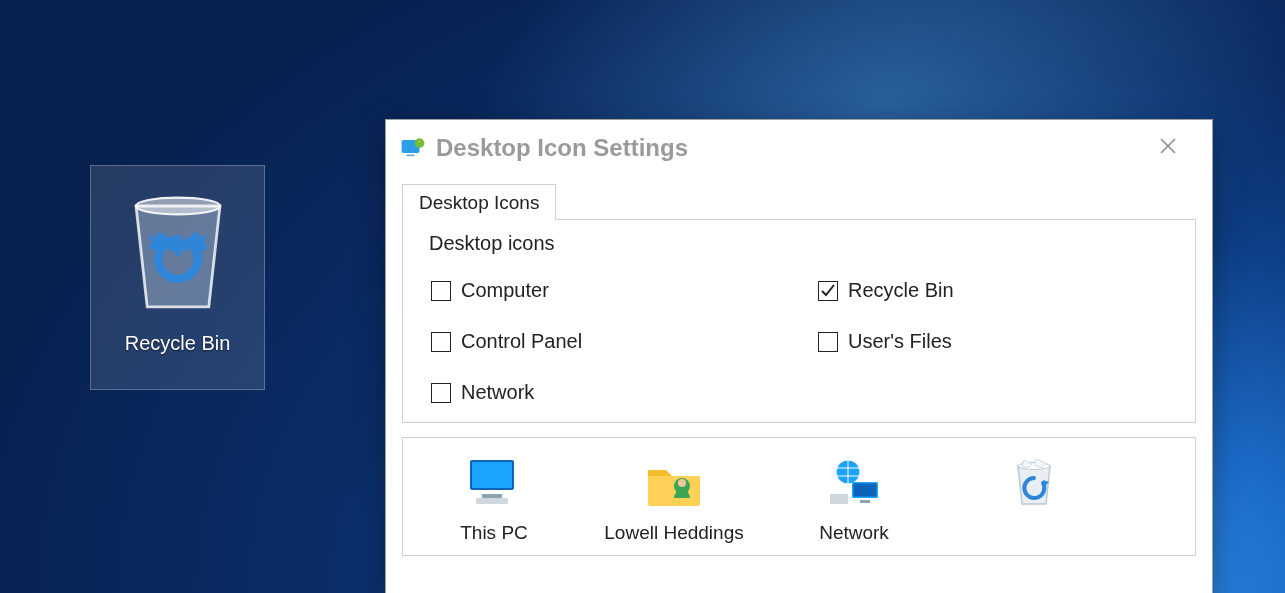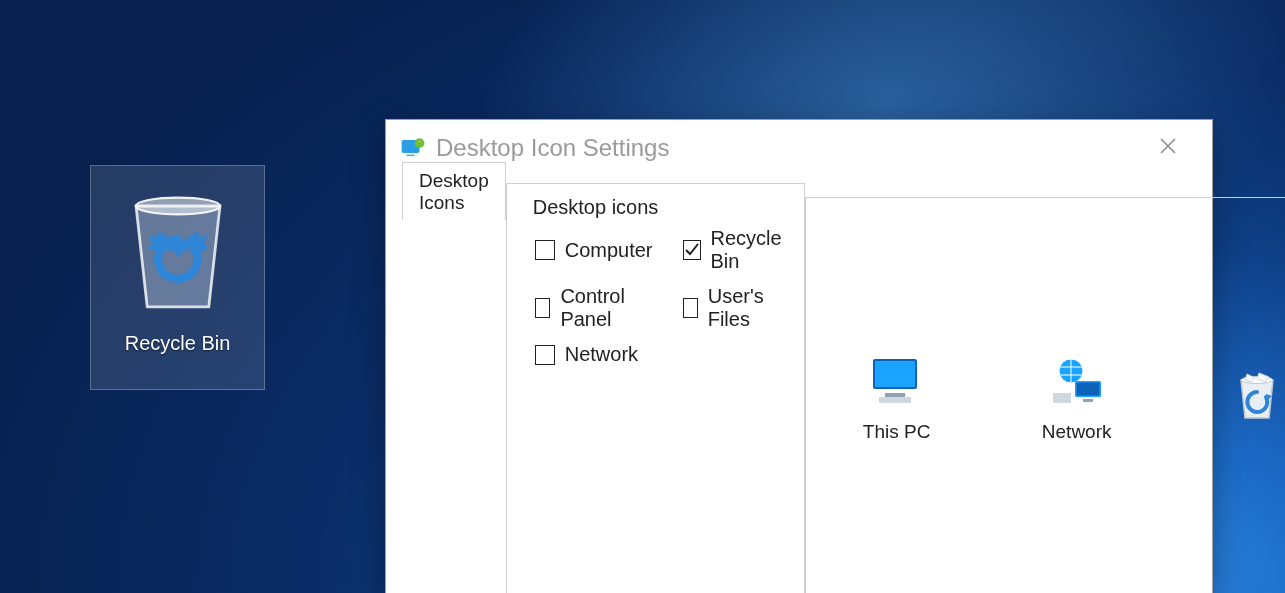--- a/index.html
+++ b/index.html
@@ -29,64 +29,64 @@
   }
 
   
   .window{
     position:absolute;left:385px;top:119px;width:826px;height:474px;
     background:#fff;border:1px solid #9f9f9f;box-shadow:0 10px 30px rgba(0,0,0,.35);
     display:flex;flex-direction:column;
   }
   .titlebar{
     height:55px;display:flex;align-items:center;gap:10px;padding:0 14px;
-    color:#9a9a9a;font-size:24px;
+    color:#9a9a9a;font-size:24px;font-weight:bold;
   }
   .titlebar .title-icon{width:26px;height:26px;flex:0 0 auto}
   .titlebar .spacer{flex:1}
   .close-btn{
     width:60px;height:40px;display:flex;align-items:center;justify-content:center;
     color:#8a8a8a;font-size:22px;cursor:default;
   }
   .close-btn svg{width:18px;height:18px;stroke:#8a8a8a;stroke-width:1.5;fill:none}
 
   .client{
-    flex:1;padding:8px 16px 0 16px;display:flex;flex-direction:row;
+    flex:1;padding:8px 16px 0 16px;display:flex;flex-direction:column;
   }
 
   
   .tabstrip{height:36px;display:flex;align-items:flex-end;}
   .tab{
     border:1px solid #cfcfcf;border-bottom:none;background:#fff;
     padding:7px 16px 6px;font-size:19px;color:#222;position:relative;top:1px;
   }
 
   
   .panel{
     border:1px solid #cfcfcf;padding:12px 20px 18px 20px;
   }
   .panel-title{font-size:20px;color:#222;margin:0 0 8px 6px}
 
   .cb-grid{
     display:grid;grid-template-columns:1fr 1fr;column-gap:30px;row-gap:12px;
     padding-left:8px;
   }
   .cb{
-    display:flex;align-items:center;gap:10px;font-size:20px;color:#222;
+    display:flex;align-items:center;gap:10px;font-size:20px;color:#222;margin-top:16px;
   }
   .cb .box{
     width:20px;height:20px;border:1.5px solid #222;box-sizing:border-box;display:inline-flex;align-items:center;justify-content:center;
   }
   .cb .box svg{width:16px;height:16px;stroke:#222;stroke-width:2;fill:none;display:none}
   .cb.checked .box svg{display:block}
 
   
   .preview{
     border:1px solid #cfcfcf;margin-top:14px;padding:16px 6px 10px 6px;
-    display:flex;gap:10px;align-items:center;
+    display:flex;gap:10px;
   }
   .pv-item{
     width:170px;display:flex;flex-direction:column;align-items:center;text-align:center;
     font-size:19px;color:#222;
   }
   .pv-item svg{width:64px;height:56px}
   .pv-item .lbl{margin-top:6px;line-height:1.25}
 
 </style>
 </head>
@@ -195,20 +195,32 @@
             <svg viewBox="0 0 64 56">
               <rect x="8" y="6" width="44" height="30" rx="2" fill="#0d62b9"></rect>
               <rect x="10" y="8" width="40" height="26" fill="#1aa3ff"></rect>
               <rect x="20" y="40" width="20" height="4" fill="#8aa4b4"></rect>
               <rect x="14" y="44" width="32" height="6" rx="1" fill="#cfd8de"></rect>
             </svg>
           </span>
           <div class="lbl">This PC</div>
         </div>
 
+        <div class="pv-item">
+          <span>
+            <svg viewBox="0 0 64 56">
+              <path d="M6 16 h18 l6 6 h28 v28 a2 2 0 0 1 -2 2 H8 a2 2 0 0 1 -2 -2 z" fill="#ffd257"></path>
+              <path d="M6 16 h18 l6 6 H6 z" fill="#f5bc2e"></path>
+              <circle cx="40" cy="32" r="8" fill="#3aa655"></circle>
+              <circle cx="40" cy="29" r="4" fill="#f2c79b"></circle>
+              <path d="M32 44 a8 8 0 0 1 16 0 z" fill="#3aa655"></path>
+            </svg>
+          </span>
+          <div class="lbl">Lowell Heddings</div>
+        </div>
 
         <div class="pv-item">
           <span>
             <svg viewBox="0 0 64 56">
               <circle cx="26" cy="18" r="12" fill="#1aa3ff"></circle>
               <path d="M14 18 a12 12 0 0 1 24 0 a12 12 0 0 1 -24 0 M26 6 v24 M15 14 h22 M15 22 h22" stroke="#fff" stroke-width="1" fill="none"></path>
               <rect x="30" y="28" width="26" height="16" rx="1.5" fill="#1aa3ff"></rect>
               <rect x="31.5" y="29.5" width="23" height="13" fill="#0d62b9"></rect>
               <rect x="38" y="46" width="10" height="3" fill="#8aa4b4"></rect>
               <rect x="8" y="40" width="18" height="10" rx="1" fill="#cfd8de"></rect>

